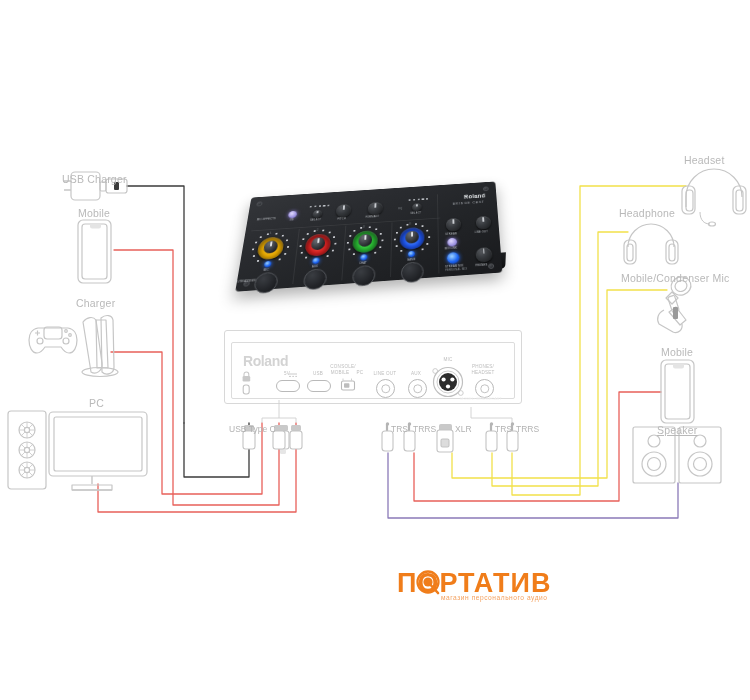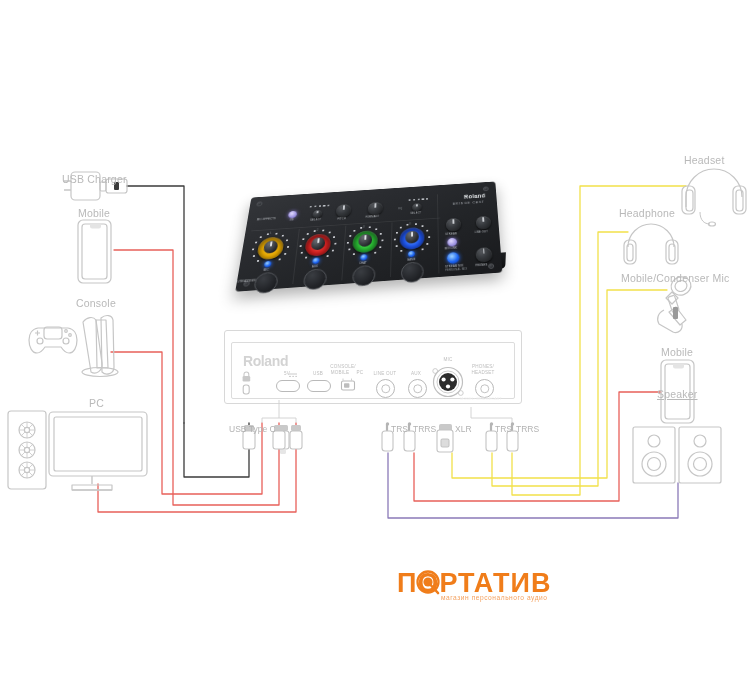--- a/index.html
+++ b/index.html
@@ -207,21 +207,21 @@
         <rect x="49" y="412" width="98" height="64" rx="4"></rect>
         <rect x="54" y="417" width="88" height="54" rx="2"></rect>
         <path d="M92,476 v8 M72,490 h40" stroke-width="1.4"></path>
         <path d="M72,485 h40 v5 h-40 z"></path>
       </g>
     </g>
   </svg>
 
   <div class="devlabel" style="left:62px;top:158px;margin-top:15px;">USB Charger</div>
   <div class="devlabel" style="left:78px;top:207px;">Mobile</div>
-  <div class="devlabel" style="left:76px;top:297px;">Console</div>
+  <div class="devlabel" style="left:76px;top:297px;">Charger</div>
   <div class="devlabel" style="left:89px;top:397px;">PC</div>
 
   <svg class="layer" viewBox="0 0 750 700">
     <g fill="none" stroke="#c6c6c6" stroke-width="1.2" stroke-linejoin="round">
 
       <g>
         <path d="M686,197 a28,28 0 0 1 56,0"></path>
         <path d="M686,197 v10"></path>
         <rect x="682" y="186" width="13" height="28" rx="5"></rect>
         <rect x="686" y="190" width="7" height="21" rx="3"></rect>
@@ -265,21 +265,21 @@
         <circle cx="700" cy="464" r="12"></circle>
           <circle cx="700" cy="464" r="6.5"></circle>
       </g>
     </g>
   </svg>
 
   <div class="devlabel" style="left:684px;top:154px;">Headset</div>
   <div class="devlabel" style="left:619px;top:207px;">Headphone</div>
   <div class="devlabel" style="left:621px;top:272px;">Mobile/Condenser Mic</div>
   <div class="devlabel" style="left:661px;top:346px;">Mobile</div>
-  <div class="devlabel" style="left:657px;top:388px;text-decoration:underline;">Speaker</div>
+  <div class="devlabel" style="left:657px;top:424px;text-decoration:underline;">Speaker</div>
 
   <div id="mixer">
     <div id="mixerFront"></div>
     <div id="mixerTop">
       <div class="panelface">
 
         <div class="screw" style="left:7px;top:6px;"></div>
         <div class="screw" style="right:8px;top:6px;"></div>
         <div class="screw" style="left:7px;bottom:5px;"></div>
         <div class="screw" style="right:8px;bottom:5px;"></div>

